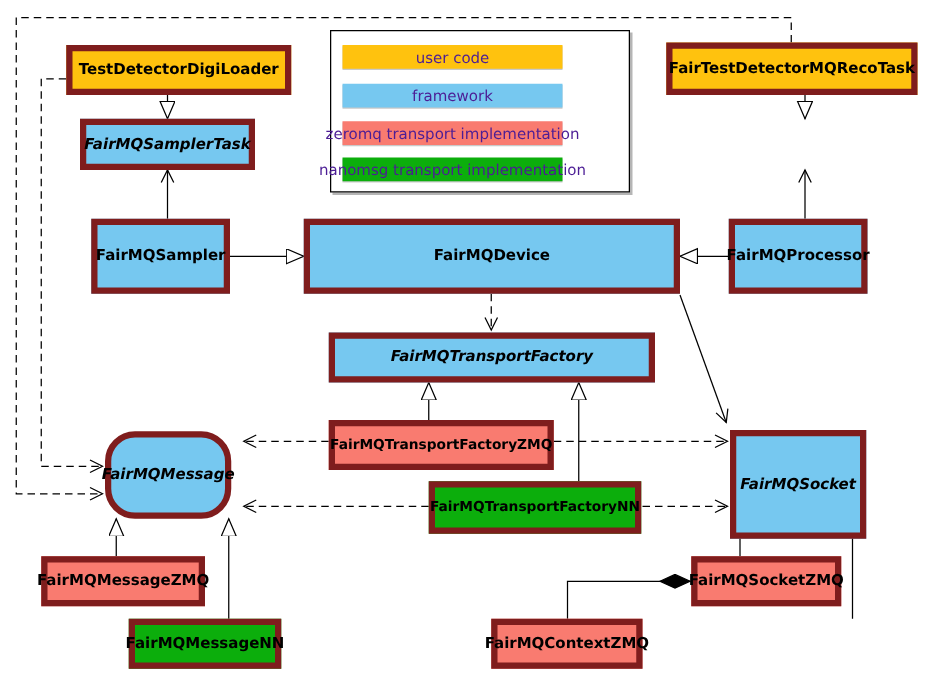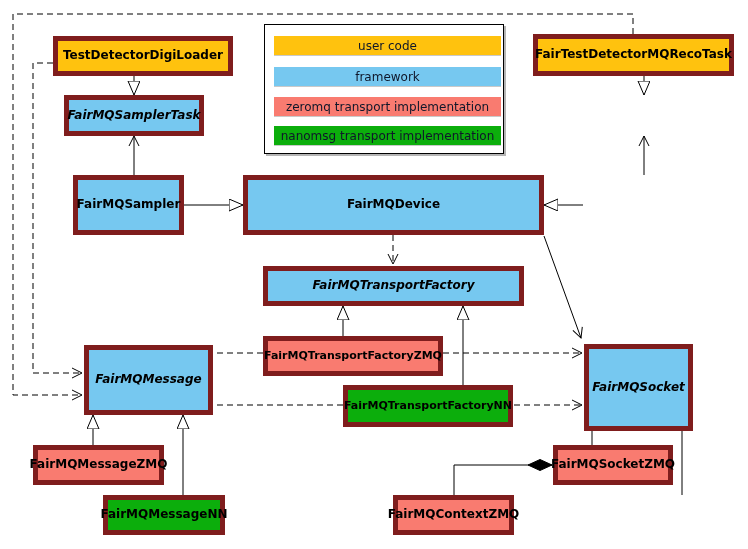--- a/index.html
+++ b/index.html
@@ -17,23 +17,23 @@
     text-align:center; white-space:nowrap; line-height:1.1;
   }
   .node.abstract { font-style:italic; }
   .node.tight { font-size:11px; }
   .legend {
     position:absolute; box-sizing:border-box;
     border:1px solid #000000; background:#ffffff;
     box-shadow:2px 2px 0 rgba(120,120,120,0.55);
   }
   .legend .bar {
-    position:absolute; left:9px; width:227px; height:19px;
+    position:absolute; left:9px; width:176px; height:19px;
     display:flex; align-items:center; justify-content:center;
-    font-size:12px; font-weight:normal; color:#0f172a; white-space:nowrap;
+    font-size:12px; font-weight:normal; color:#4c1d95; white-space:nowrap;
     box-shadow:0 1px 0 rgba(100,100,100,0.35);
   }
 </style>
 </head>
 <body>
 
 <div id="canvas">
 
   <svg id="edges" width="748" height="549" viewBox="0 0 748 549">
     <defs>
@@ -93,28 +93,29 @@
 
   <div class="node" style="left: 533px; top: 34px; width: 201px; height: 42px; background: rgb(255, 194, 14);">FairTestDetectorMQRecoTask</div>
 
   <div class="node abstract" style="left: 64px; top: 95px; width: 140px; height: 41px; background: rgb(118, 200, 240);">FairMQSamplerTask</div>
 
 
   <div class="node" style="left: 73px; top: 175px; width: 111px; height: 60px; background: rgb(118, 200, 240);">FairMQSampler</div>
 
   <div class="node" style="left: 243px; top: 175px; width: 301px; height: 60px; background: rgb(118, 200, 240);">FairMQDevice</div>
 
+  <div class="node" style="left: 583px; top: 175px; width: 111px; height: 60px; background: rgb(118, 200, 240);">FairMQProcessor</div>
 
   <div class="node abstract" style="left: 263px; top: 266px; width: 261px; height: 40px; background: rgb(118, 200, 240);">FairMQTransportFactory</div>
 
   <div class="node tight" style="left: 263px; top: 336px; width: 180px; height: 40px; background: rgb(249, 123, 112);">FairMQTransportFactoryZMQ</div>
 
   <div class="node tight" style="left: 343px; top: 385px; width: 170px; height: 42px; background: rgb(12, 174, 12);">FairMQTransportFactoryNN</div>
 
-  <div class="node abstract" style="left: 84px; top: 345px; width: 129px; height: 70px; background: rgb(118, 200, 240);">FairMQMessage</div>
+  <div class="node abstract" style="left: 84px; top: 345px; width: 101px; height: 70px; background: rgb(118, 200, 240); border-radius: 24px;">FairMQMessage</div>
 
   <div class="node abstract" style="left: 584px; top: 344px; width: 109px; height: 87px; background: rgb(118, 200, 240);">FairMQSocket</div>
 
   <div class="node" style="left: 33px; top: 445px; width: 131px; height: 40px; background: rgb(249, 123, 112);">FairMQMessageZMQ</div>
 
   <div class="node" style="left: 103px; top: 495px; width: 122px; height: 40px; background: rgb(12, 174, 12);">FairMQMessageNN</div>
 
   <div class="node" style="left: 393px; top: 495px; width: 121px; height: 40px; background: rgb(249, 123, 112);">FairMQContextZMQ</div>
 
   <div class="node" style="left: 553px; top: 445px; width: 120px; height: 40px; background: rgb(249, 123, 112);">FairMQSocketZMQ</div>

